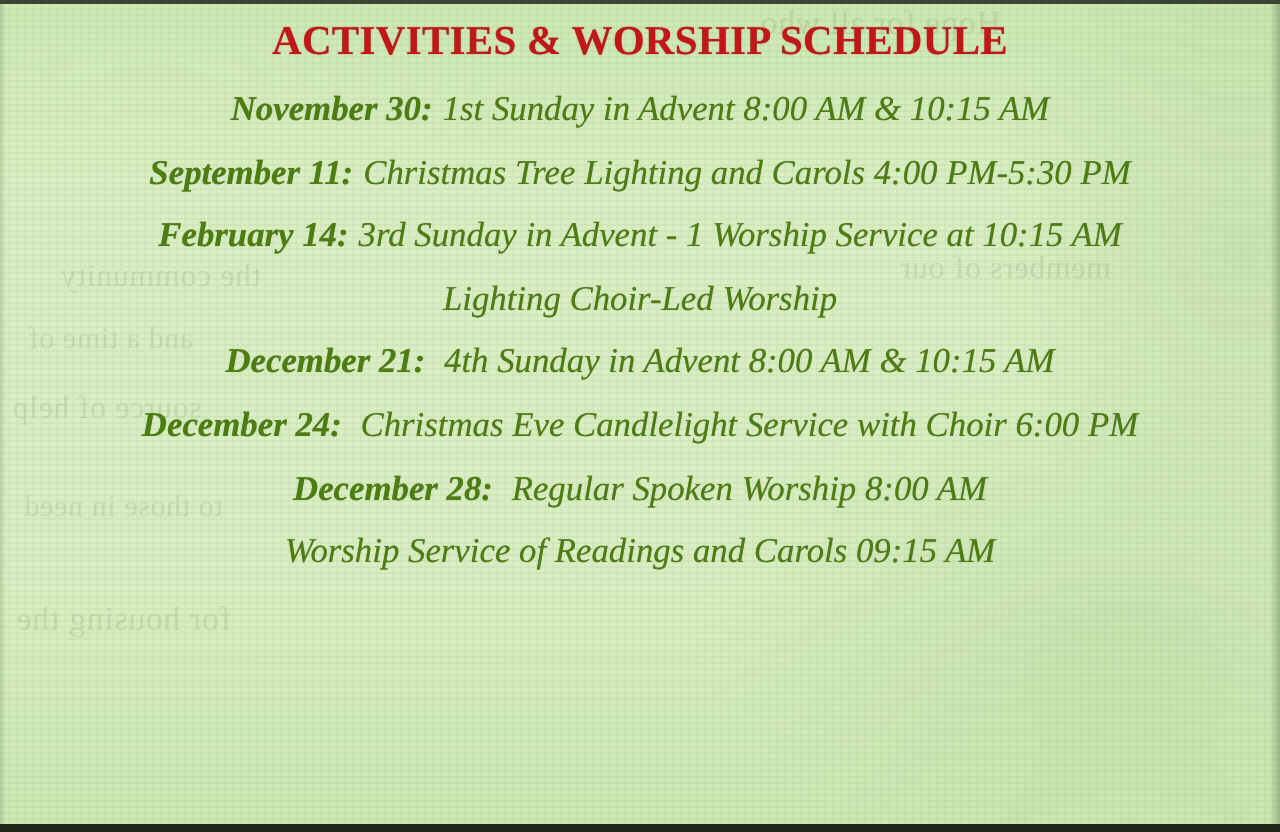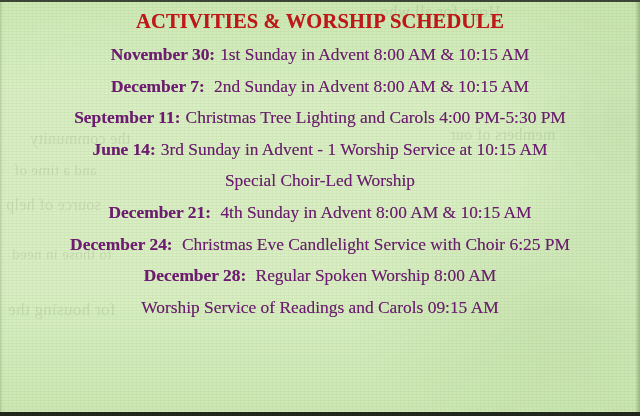--- a/index.html
+++ b/index.html
@@ -112,24 +112,25 @@
     font-weight: bold;
     color: #c01818;
     letter-spacing: 0.15px;
     line-height: 26px;
     margin: 0 0 5px 0;
     text-shadow: 0 0 0.6px rgba(140,20,20,0.55);
   }
 
   .schedule-line {
     font-size: 17.4px;
-    color: #701a75;
+    color: #4d7c0f;
     line-height: 31.6px;
     white-space: nowrap;
     text-shadow: 0 0 0.45px rgba(0,0,0,0.40);
+    font-style: italic;
   }
   .schedule-line .date-label {
     font-weight: bold;
   }
   .schedule-line .detail-text {
     font-weight: normal;
   }
   .schedule-line.all-bold .detail-text {
     font-weight: bold;
   }
@@ -157,24 +158,23 @@
   <div id="border-bottom"></div>
   <div id="border-right"></div>
   <div id="border-left"></div>
 
   <div id="content">
 
     <div id="schedule-title">ACTIVITIES &amp; WORSHIP SCHEDULE</div>
 
     <div id="schedule-list">
         <div class="schedule-line"><span class="date-label">November 30:</span><span class="gap"></span><span class="detail-text">1st Sunday in Advent  8:00 AM &amp; 10:15 AM</span></div>
-        <div class="schedule-line"><span class="date-label">December 7:</span><span class="gap"></span><span class="detail-text"> 2nd Sunday in Advent  8:00 AM &amp; 10:15 AM</span></div>
         <div class="schedule-line"><span class="date-label">September 11:</span><span class="gap"></span><span class="detail-text">Christmas Tree Lighting and Carols 4:00 PM-5:30 PM</span></div>
-        <div class="schedule-line"><span class="date-label">June 14:</span><span class="gap"></span><span class="detail-text">3rd Sunday in Advent - 1 Worship Service at 10:15 AM</span></div>
-        <div class="schedule-line"><span class="detail-text">Special Choir-Led Worship</span></div>
+        <div class="schedule-line"><span class="date-label">February 14:</span><span class="gap"></span><span class="detail-text">3rd Sunday in Advent - 1 Worship Service at 10:15 AM</span></div>
+        <div class="schedule-line"><span class="detail-text">Lighting Choir-Led Worship</span></div>
         <div class="schedule-line"><span class="date-label">December 21:</span><span class="gap"></span><span class="detail-text"> 4th Sunday in Advent  8:00 AM &amp; 10:15 AM</span></div>
-        <div class="schedule-line"><span class="date-label">December 24:</span><span class="gap"></span><span class="detail-text"> Christmas Eve Candlelight Service with Choir 6:25 PM</span></div>
+        <div class="schedule-line"><span class="date-label">December 24:</span><span class="gap"></span><span class="detail-text"> Christmas Eve Candlelight Service with Choir 6:00 PM</span></div>
         <div class="schedule-line"><span class="date-label">December 28:</span><span class="gap"></span><span class="detail-text">  Regular Spoken Worship 8:00 AM</span></div>
         <div class="schedule-line"><span class="detail-text">Worship Service of Readings and Carols 09:15 AM</span></div>
       </div>
 
   </div>
 </div>
 
 </body></html>

